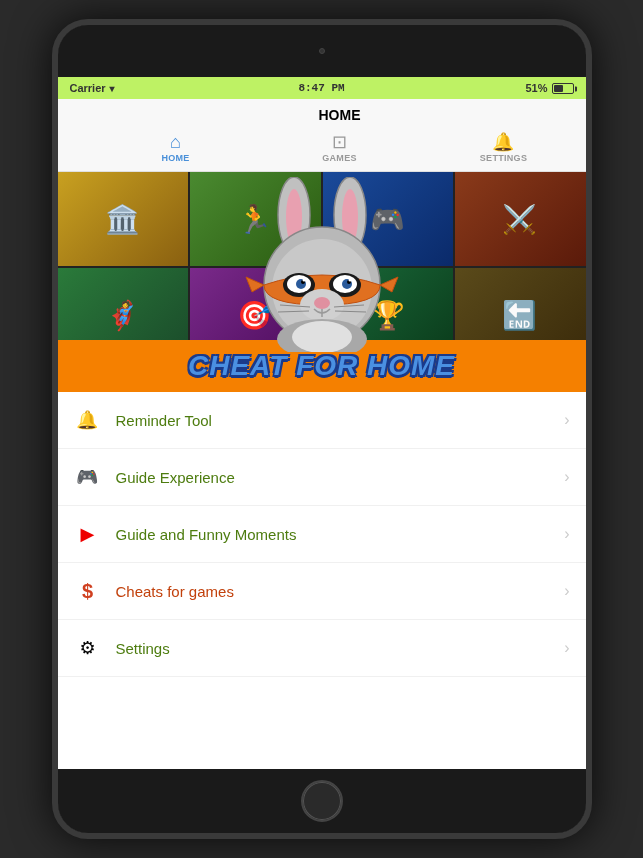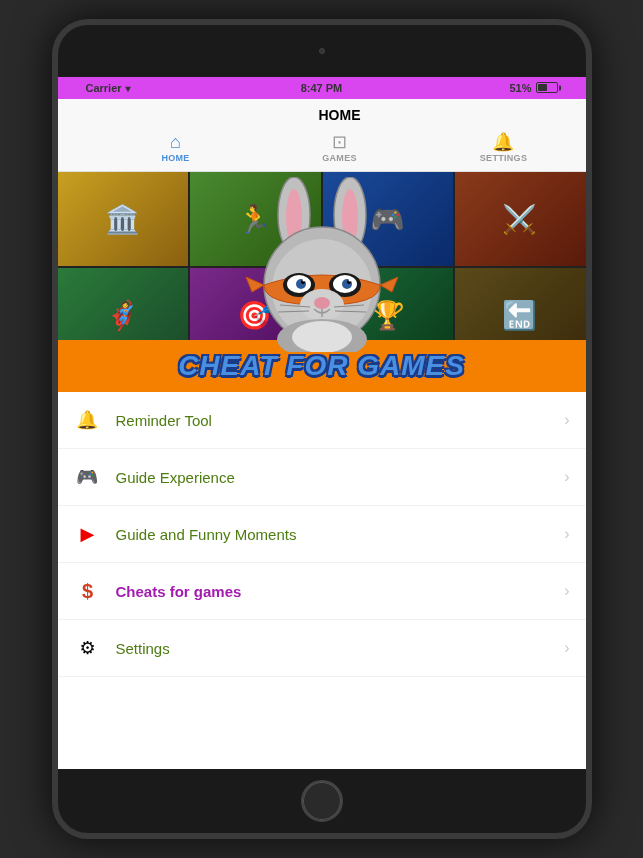--- a/index.html
+++ b/index.html
@@ -71,34 +71,34 @@
       width: 100%;
       flex: 1;
       background: #fff;
       overflow: hidden;
       display: flex;
       flex-direction: column;
     }
 
     
     .status-bar {
-      background: #d946ef;
+      background: #bef264;
       height: 22px;
       display: flex;
       align-items: center;
       justify-content: space-between;
-      padding: 0 28px;
+      padding: 0 12px;
       font-size: 11px;
       font-weight: 600;
       color: #333;
       flex-shrink: 0;
     }
     .status-left { display: flex; align-items: center; gap: 4px; }
-    .status-center { position: absolute; left: 50%; transform: translateX(-50%); font-size: 11px; font-weight: 600; }
-    .status-right { display: flex; align-items: flex-start; gap: 4px; }
+    .status-center { position: absolute; left: 50%; transform: translateX(-50%); font-size: 11px; font-weight: 600; font-family: Liberation Mono, monospace; }
+    .status-right { display: flex; align-items: flex-end; gap: 4px; }
     .wifi-icon { font-size: 10px; }
     .battery-bar {
       width: 22px;
       height: 11px;
       border: 1.5px solid #333;
       border-radius: 2px;
       position: relative;
       display: flex;
       align-items: center;
       padding: 1px;
@@ -273,22 +273,22 @@
       font-size: 18px;
       flex-shrink: 0;
       margin-right: 14px;
     }
     .menu-item-label {
       flex: 1;
       font-size: 15px;
       color: #4d7c0f;
     }
     .menu-item-label.active-item {
-      color: #a21caf;
-      font-weight: 700;
+      color: #c2410c;
+      font-weight: 400;
     }
     .menu-item-chevron {
       color: #ccc;
       font-size: 16px;
       font-weight: 300;
     }
   </style>
 </head>
 <body>
 
@@ -391,21 +391,21 @@
           <line x1="92" y1="130" x2="122" y2="128" stroke="#888" stroke-width="1"></line>
           <line x1="93" y1="134" x2="124" y2="135" stroke="#888" stroke-width="1"></line>
 
           <ellipse cx="80" cy="162" rx="45" ry="20" fill="#a8a8a8"></ellipse>
 
           <ellipse cx="80" cy="160" rx="30" ry="16" fill="#e0e0e0"></ellipse>
         </svg>
       </div>
 
       <div class="title-banner">
-        <span class="title-banner-text">CHEAT FOR GAMES</span>
+        <span class="title-banner-text">CHEAT FOR HOME</span>
       </div>
     </div>
 
     <div class="menu-list">
 
       <div class="menu-item">
         <div class="menu-item-icon">🔔</div>
         <span class="menu-item-label">Reminder Tool</span>
         <span class="menu-item-chevron">›</span>
       </div>

